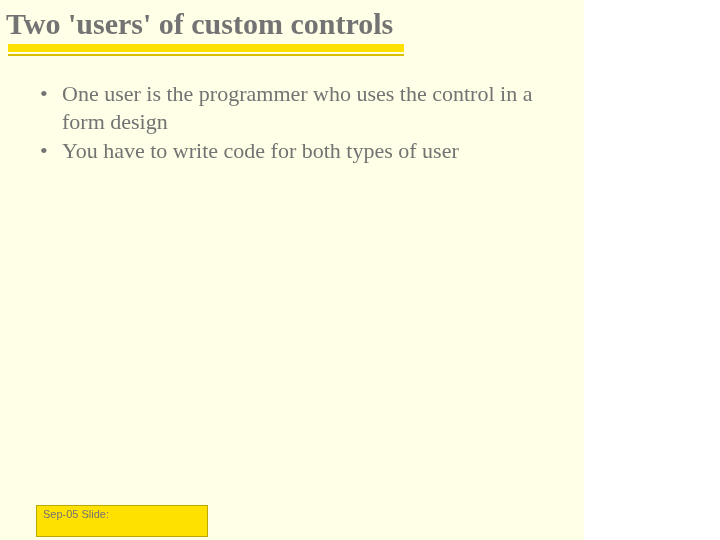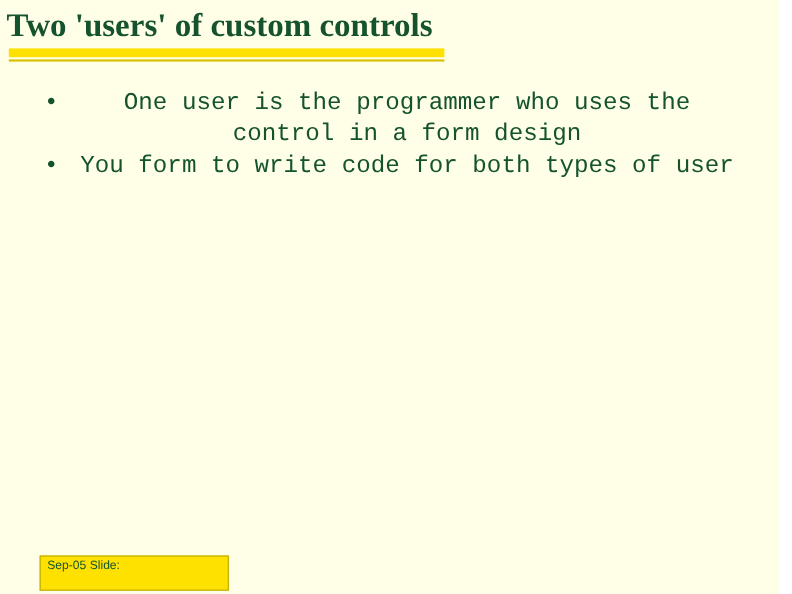--- a/index.html
+++ b/index.html
@@ -3,26 +3,26 @@
 <meta charset="utf-8">
 <style>
   html, body {
     margin: 0;
     padding: 0;
     width: 720px;
     height: 540px;
     overflow: hidden;
   }
   .slide {
-    width: 708px;
+    width: 584px;
     height: 540px;
     background: #fffee6;
     position: relative;
     font-family: Georgia, 'Times New Roman', serif;
-    color: #14532d;
+    color: #737373;
     box-sizing: border-box;
   }
   .title-wrap {
     position: absolute;
     top: 2px;
     left: 0px;
     width: 405px;
     height: 50px;
     box-sizing: border-box;
   }
@@ -52,22 +52,21 @@
     list-style: none;
     margin: 0;
     padding: 0;
   }
   .body li {
     font-size: 22px;
     line-height: 1.25;
     padding-left: 26px;
     position: relative;
     margin-bottom: 2px;
-    font-family: Liberation Mono, monospace;
-    text-align: center;
+    font-family: Liberation Serif, serif;
   }
   .body li::before {
     content: "•";
     position: absolute;
     left: 4px;
     top: 0;
     font-size: 22px;
   }
   .footer {
     position: absolute;
@@ -91,21 +90,21 @@
 
   <div class="title-wrap">
     <div class="title-text">Two 'users' of custom controls</div>
     <div class="title-underline ul1"></div>
     <div class="title-underline ul2"></div>
   </div>
 
   <div class="body">
     <ul>
       <li><span>One user is the programmer who uses the control in a form design</span></li>
-      <li><span>You form to write code for both types of user</span></li>
+      <li><span>You have to write code for both types of user</span></li>
     </ul>
   </div>
 
   <div class="footer">
     <div>Sep-05 Slide:</div>
   </div>
 
 </div>
 
 </body></html>

